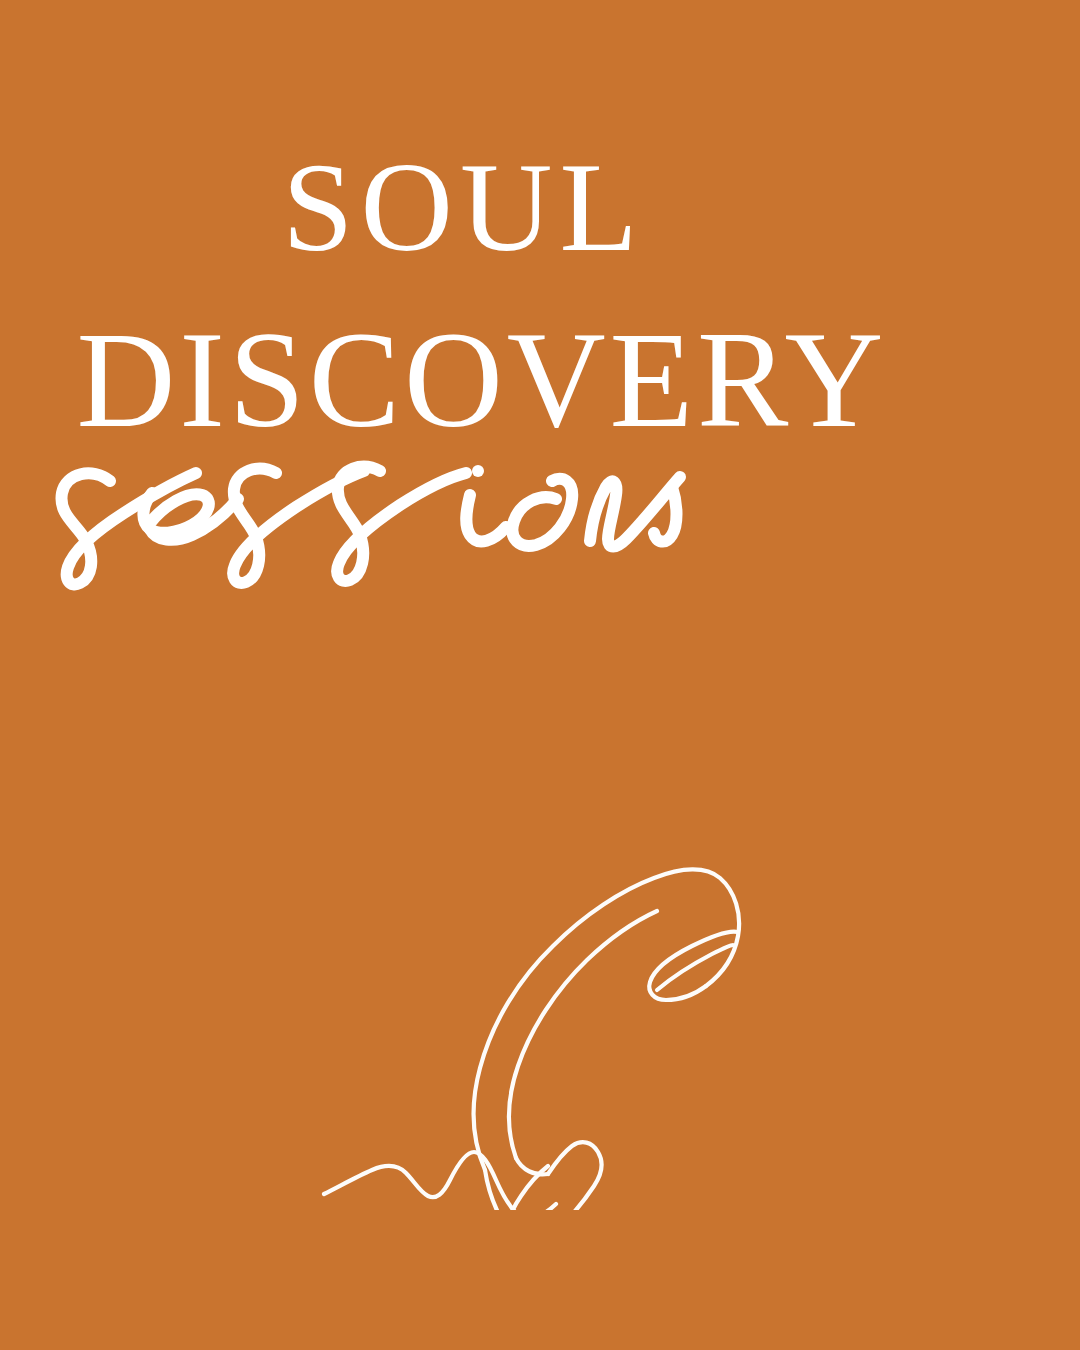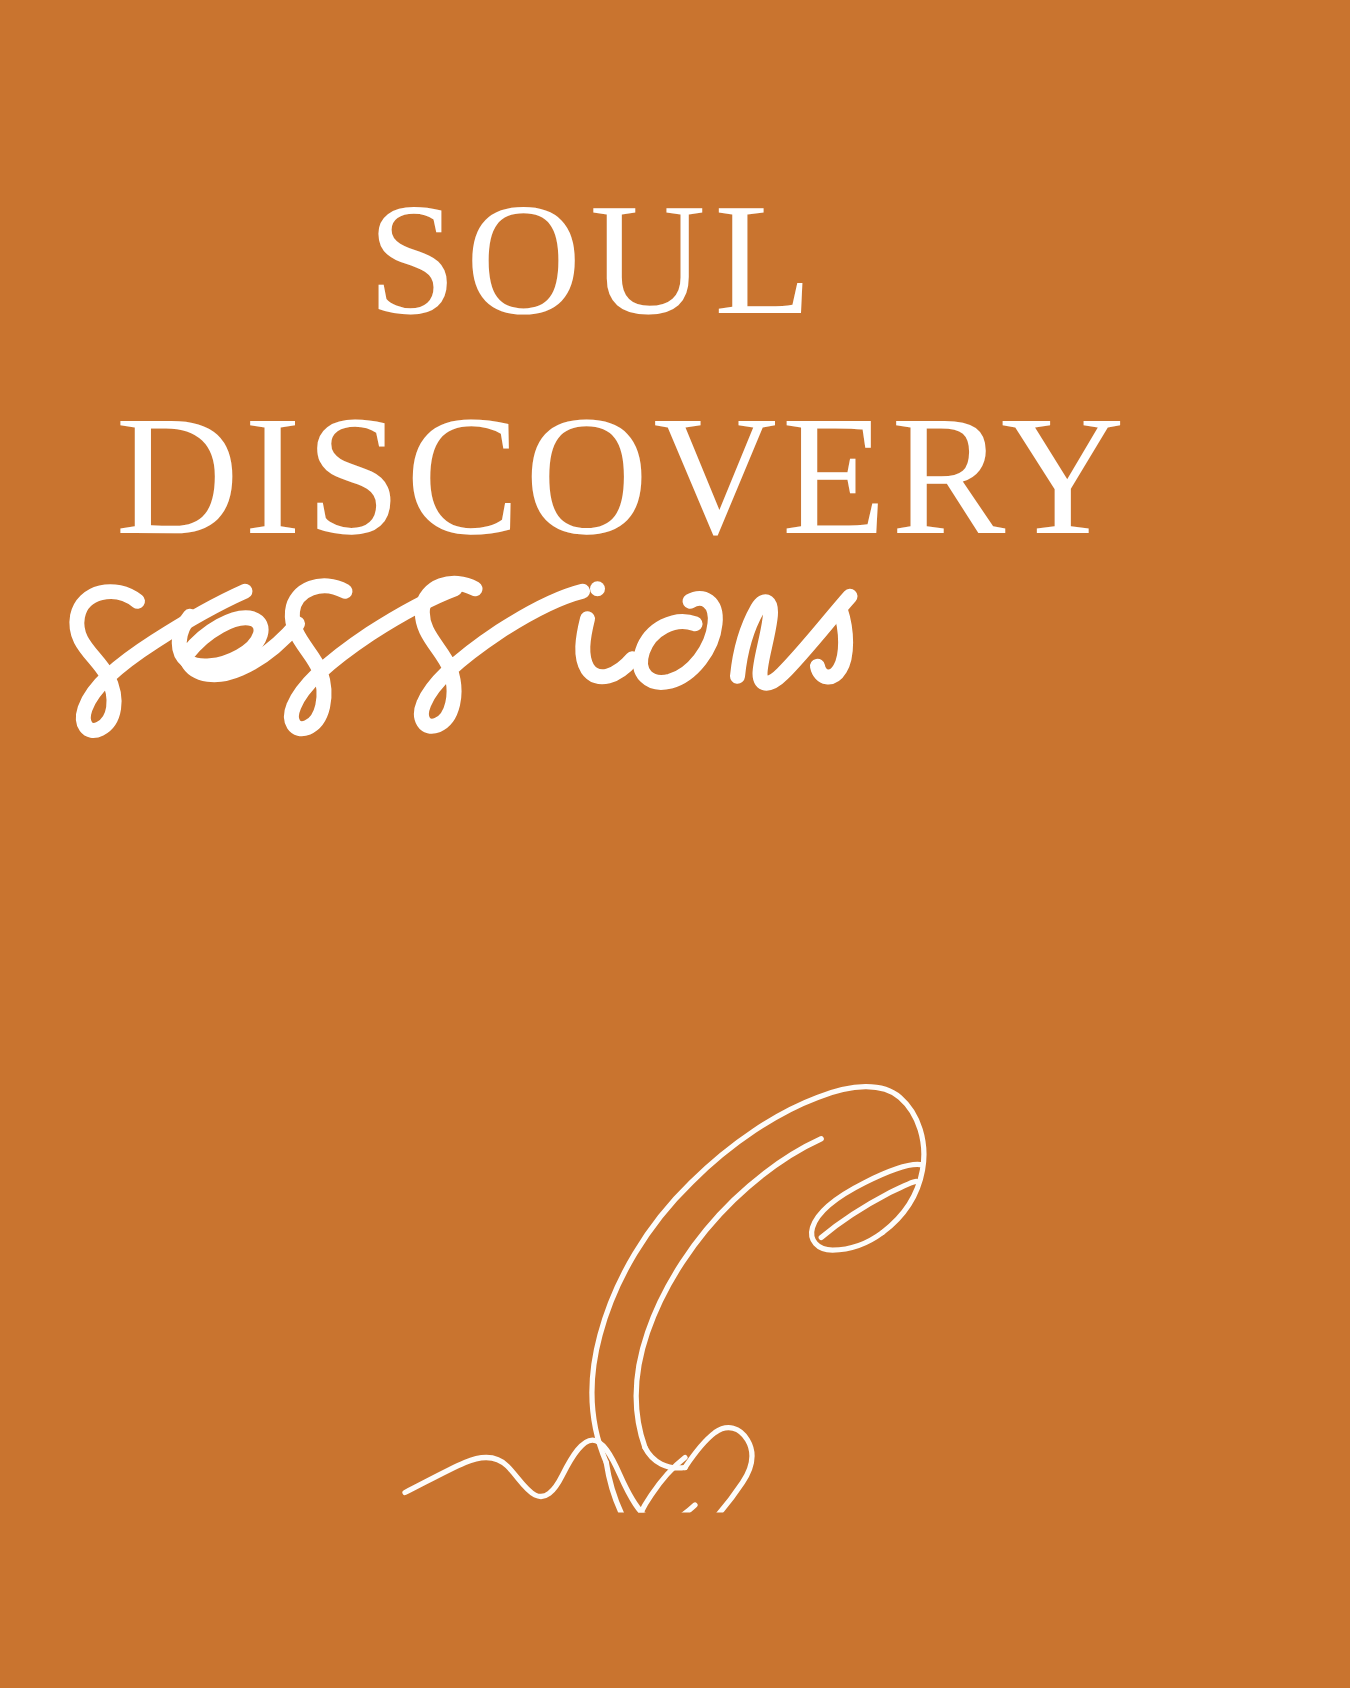--- a/index.html
+++ b/index.html
@@ -26,36 +26,36 @@
   .headline-block {
     position: absolute;
     left: 0;
     top: 0;
     width: 1080px;
     text-align: center;
   }
 
   .title-line-1 {
     position: absolute;
-    left: 16px;
+    left: 4px;
     top: 143px;
     width: 912px;
     font-family: "Liberation Serif", "DejaVu Serif", serif;
     font-size: 128px;
     line-height: 128px;
     font-weight: 400;
     color: #FFFFFF;
     letter-spacing: 0.055em;
     text-indent: 0.055em;
     white-space: nowrap;
   }
 
   .title-line-2 {
     position: absolute;
-    left: 16px;
+    left: 0;
     top: 312px;
     width: 960px;
     font-family: "Liberation Serif", "DejaVu Serif", serif;
     font-size: 137px;
     line-height: 137px;
     font-weight: 400;
     color: #FFFFFF;
     letter-spacing: 0.028em;
     text-indent: 0.028em;
     white-space: nowrap;

